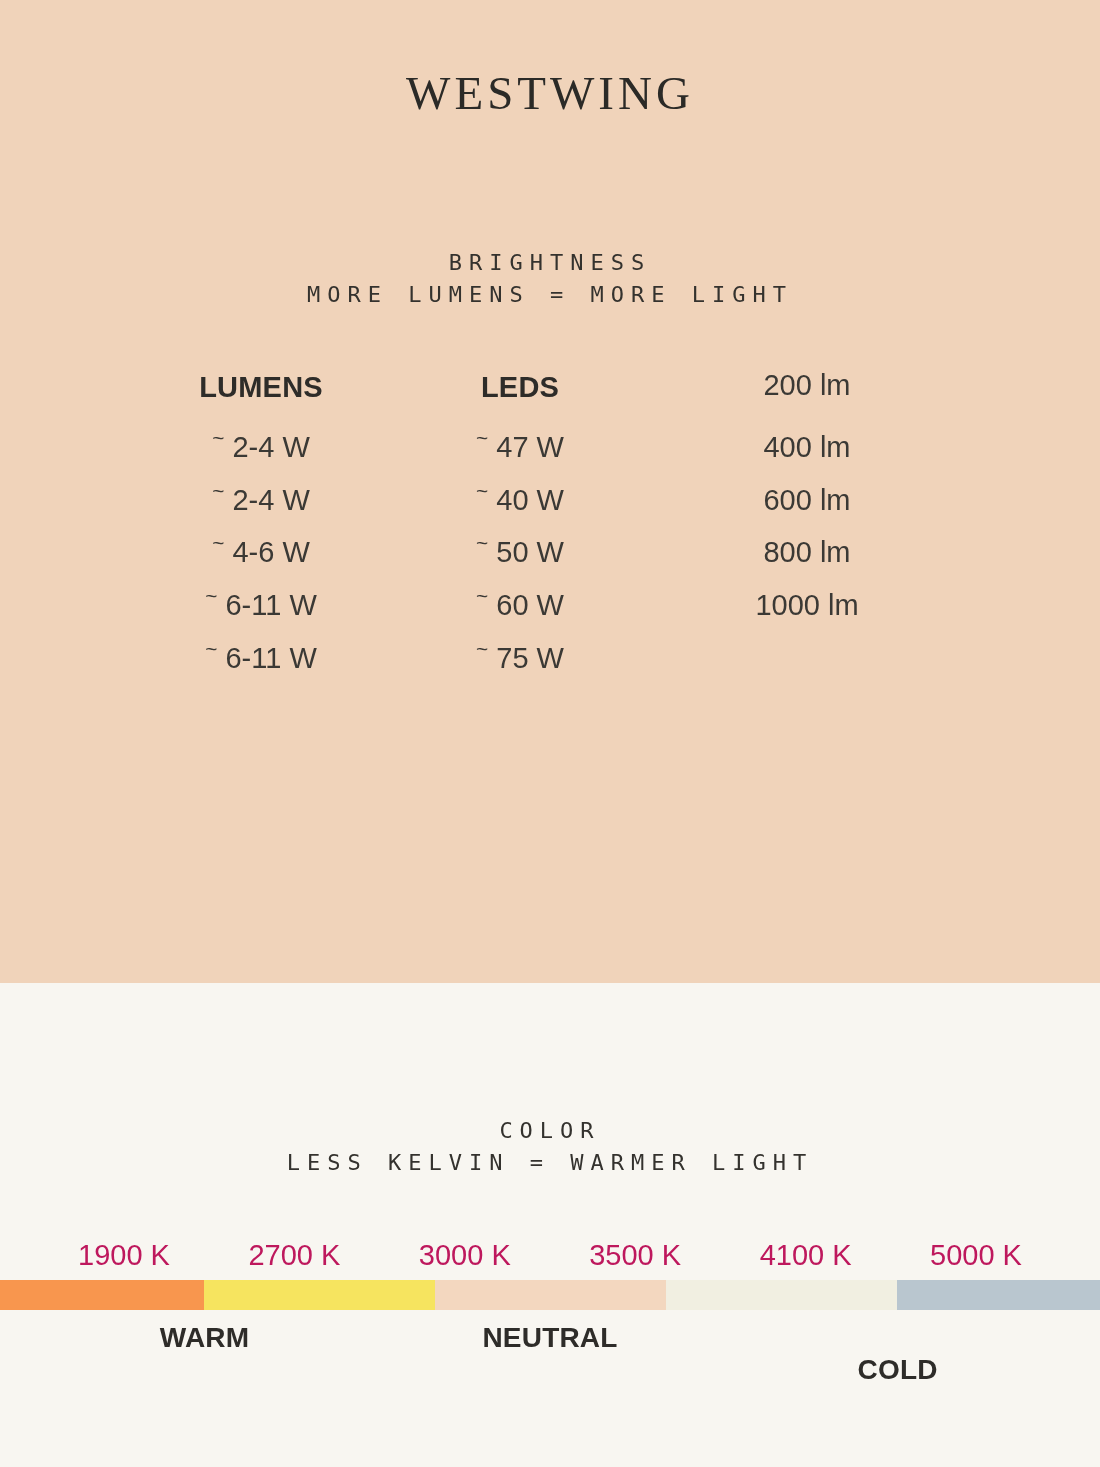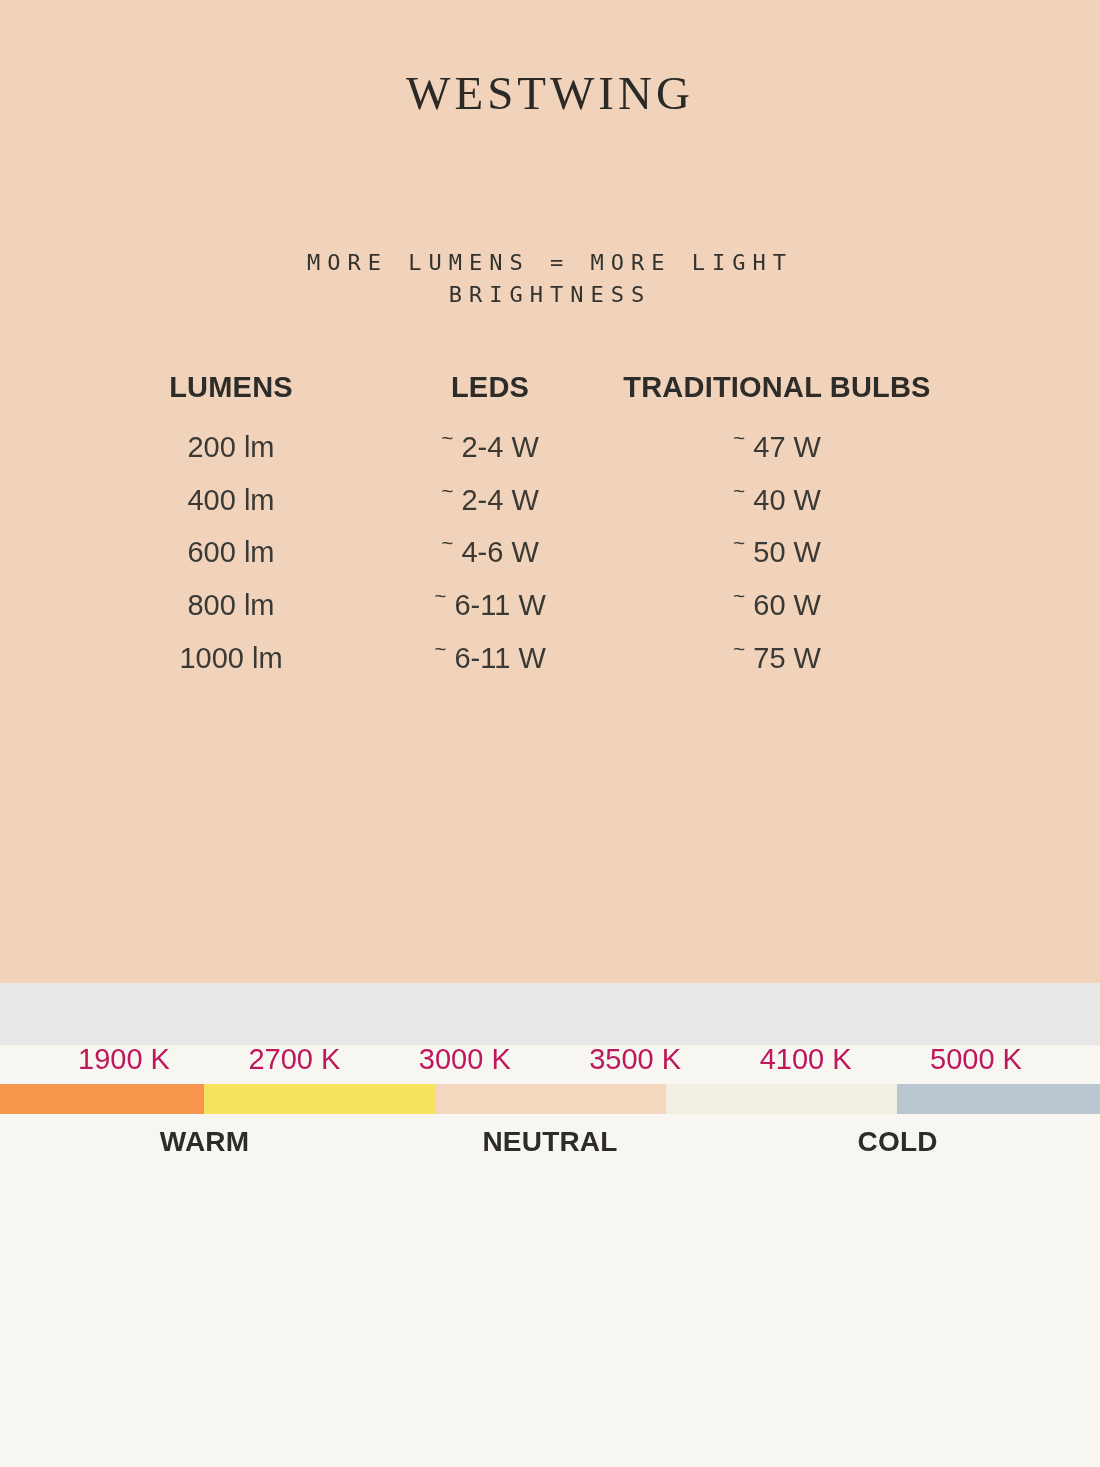--- a/index.html
+++ b/index.html
@@ -51,21 +51,21 @@
     letter-spacing: 7px;
     color: #34322e;
   }
   .mono-heading.brightness { margin-top: 130px; }
   .mono-heading.color { padding-top: 132px; }
 
   
   .lumen-table {
     display: grid;
     grid-template-columns: 338px 180px 394px;
-    padding-left: 62px;
+    padding-left: 92px;
     margin-top: 48px;
   }
   .lumen-table .hcell {
     height: 56px;
     display: flex;
     align-items: center;
     justify-content: center;
     font-size: 29px;
     font-weight: 700;
     letter-spacing: 0.2px;
@@ -139,29 +139,28 @@
 <body>
 
 <div class="canvas">
 
   <section class="top-panel" style="background: rgb(240, 211, 186);">
 
     <div class="brand-logo">WESTWING</div>
 
 
     <div class="mono-heading brightness">
+      <div>BRIGHTNESS</div>
       <div>MORE LUMENS = MORE LIGHT</div>
-      <div>BRIGHTNESS</div>
     </div>
 
     <div class="lumen-table">
 
       <div class="hcell">LUMENS</div>
       <div class="hcell">LEDS</div>
-      <div class="hcell">TRADITIONAL BULBS</div>
 
       <div class="row">
         <div class="cell">200 lm</div>
         <div class="cell">
             <span class="approx">~</span>
             <span>2-4 W</span>
           </div>
         <div class="cell">
             <span class="approx">~</span>
             <span>47 W</span>
@@ -213,20 +212,24 @@
         <div class="cell">
             <span class="approx">~</span>
             <span>75 W</span>
           </div>
       </div>
     </div>
   </section>
 
   <section class="bottom-panel" style="background: rgb(248, 246, 241);">
 
+    <div class="mono-heading color">
+      <div>COLOR</div>
+      <div>LESS KELVIN = WARMER LIGHT</div>
+    </div>
 
     <div class="kelvin-row">
       <span>1900 K</span>
       <span>2700 K</span>
       <span>3000 K</span>
       <span>3500 K</span>
       <span>4100 K</span>
       <span>5000 K</span>
     </div>
 
@@ -234,16 +237,16 @@
       <div class="scale-seg" style="background: rgb(248, 150, 78); width: 18.5%;"></div>
       <div class="scale-seg" style="background: rgb(246, 228, 95); width: 21%;"></div>
       <div class="scale-seg" style="background: rgb(243, 215, 191); width: 21%;"></div>
       <div class="scale-seg" style="background: rgb(241, 239, 225); width: 21%;"></div>
       <div class="scale-seg" style="background: rgb(185, 198, 207); width: 18.5%;"></div>
     </div>
 
     <div class="temp-labels">
       <span class="temp-label" style="left: 18.6%;">WARM</span>
       <span class="temp-label" style="left: 50%;">NEUTRAL</span>
-      <span class="temp-label" style="left: 81.6%;">COLD</span>
+      <span class="temp-label" style="left: 81.6%; margin-top: 32px;">COLD</span>
     </div>
   </section>
 </div>
 
 </body></html>

